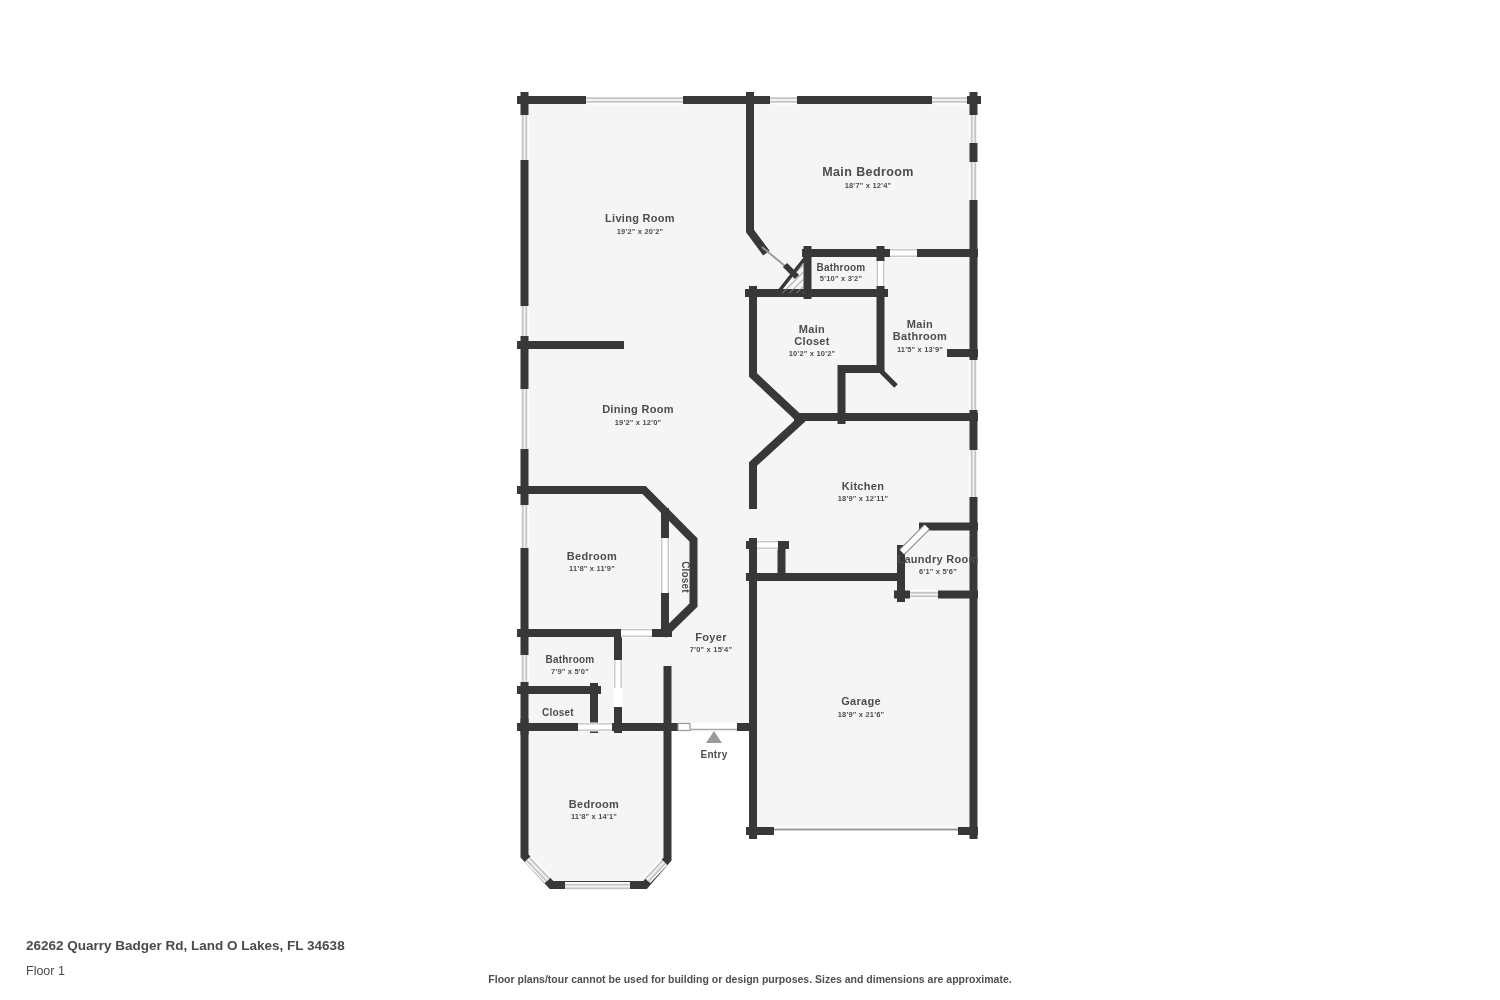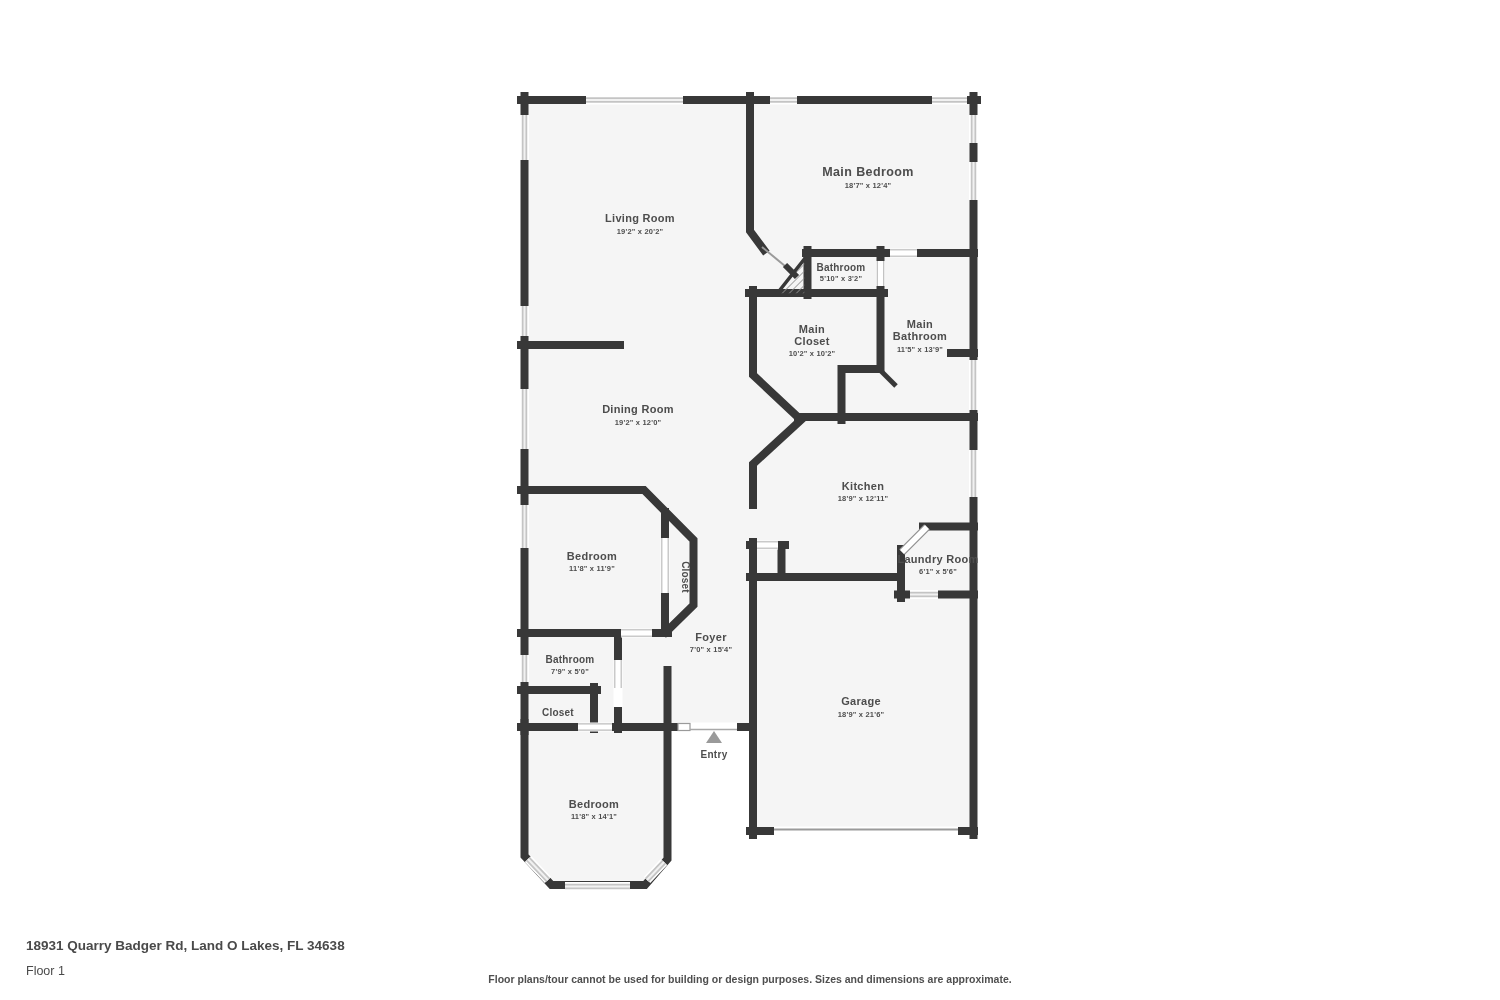--- a/index.html
+++ b/index.html
@@ -217,16 +217,16 @@
     <text class="room-name" x="594" y="808">Bedroom</text>
     <text class="room-dims" x="594" y="819">11'8" x 14'1"</text>
 
     <text class="room-name" x="861" y="705">Garage</text>
     <text class="room-dims" x="861" y="717">18'9" x 21'6"</text>
 
     <text class="entry-label" x="714" y="758">Entry</text>
   </g>
 </svg>
 
-  <div class="footer-address">18931 Quarry Badger Rd, Land O Lakes, FL 34638</div>
+  <div class="footer-address">26262 Quarry Badger Rd, Land O Lakes, FL 34638</div>
   <div class="footer-floor">Floor 1</div>
   <div class="footer-disclaimer">Floor plans/tour cannot be used for building or design purposes. Sizes and dimensions are approximate.</div>
 </div>
 
 </body></html>

